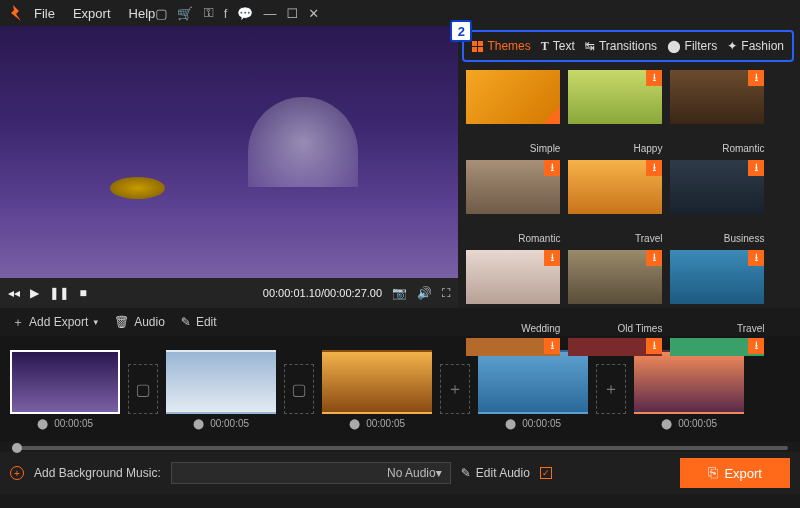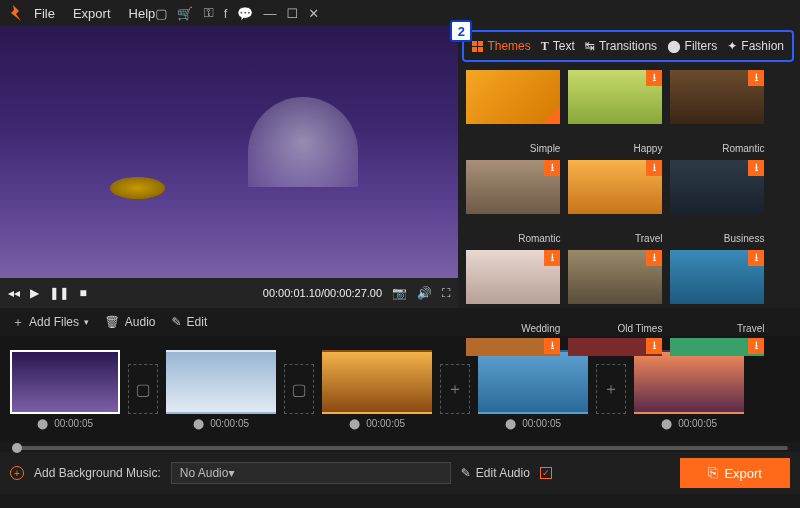--- a/index.html
+++ b/index.html
@@ -40,21 +40,21 @@
 .clip { display:flex; flex-direction:column; align-items:center; gap:4px; }
 .clip .cimg { width:110px; height:64px; border:2px solid transparent; background:#333; }
 .clip.sel .cimg { border-color:#fff; }
 .clip .meta { display:flex; align-items:center; gap:6px; font-size:10px; color:#aaa; }
 .trans-slot { width:30px; height:50px; border:1px dashed #555; display:flex; align-items:center; justify-content:center; color:#777; font-size:16px; }
 .scrub { height:10px; background:#1a1a1a; padding:4px 12px; }
 .scrub .track { height:4px; background:#555; border-radius:2px; position:relative; }
 .scrub .thumbk { position:absolute; left:0; top:-3px; width:10px; height:10px; background:#aaa; border-radius:50%; }
 .bottom { height:42px; background:#1f1f1f; display:flex; align-items:center; padding:0 10px; gap:10px; font-size:12px; }
 .plus-circ { width:14px; height:14px; border:1.5px solid #ff6a1a; border-radius:50%; display:inline-flex; align-items:center; justify-content:center; color:#ff6a1a; font-size:10px; }
-.sel-audio { flex:0 0 280px; height:22px; background:#2a2a2a; border:1px solid #444; display:flex; align-items:center; justify-content:flex-start; padding:0 8px; color:#bbb; }
+.sel-audio { flex:0 0 280px; height:22px; background:#2a2a2a; border:1px solid #444; display:flex; align-items:center; justify-content:flex-end; padding:0 8px; color:#bbb; }
 .chk { width:12px; height:12px; border:1px solid #ff6a1a; display:inline-flex; align-items:center; justify-content:center; color:#ff6a1a; font-size:9px; }
 .export { margin-left:auto; width:110px; height:30px; background:#ff6a1a; color:#fff; display:flex; align-items:center; justify-content:center; gap:6px; font-size:13px; cursor:pointer; }
 
 .i-grid { display:inline-grid; grid-template-columns:5px 5px; grid-template-rows:5px 5px; gap:1px; }
 .i-grid span { background: currentColor; }
 </style>
 </head>
 <body>
 
 <div class="titlebar">
@@ -192,21 +192,21 @@
       <div class="thumb" style="background:#3aa06a">
           <div class="dl">⭳</div>
         </div>
     </div>
   </div>
 </div>
 
 <div class="toolbar2">
   <div class="it">
       <span>＋</span>
-      <span>Add Files</span>
+      <span>Add Export</span>
       <span style="font-size:9px">▾</span>
     </div>
   <div class="it">
       <span>🗑</span>
       <span>Audio</span>
     </div>
   <div class="it">
       <span>✎</span>
       <span>Edit</span>
     </div>

